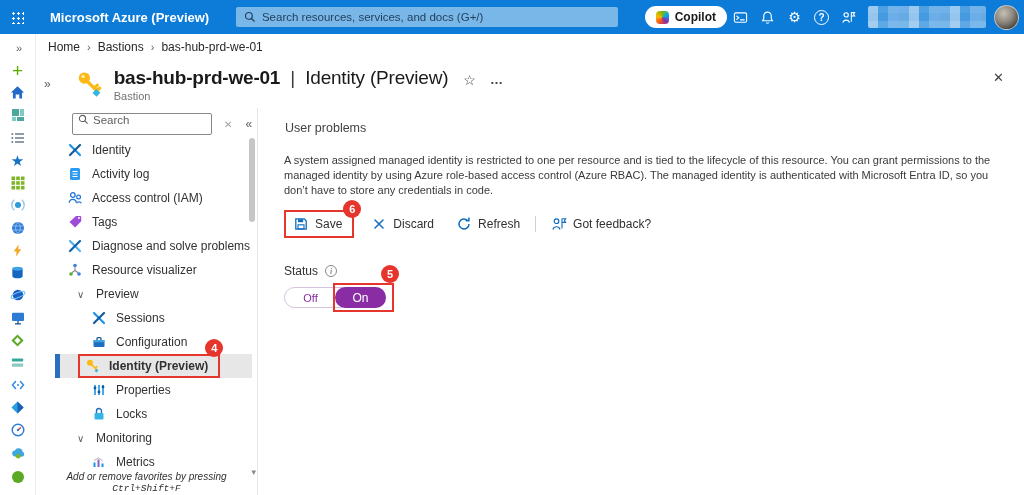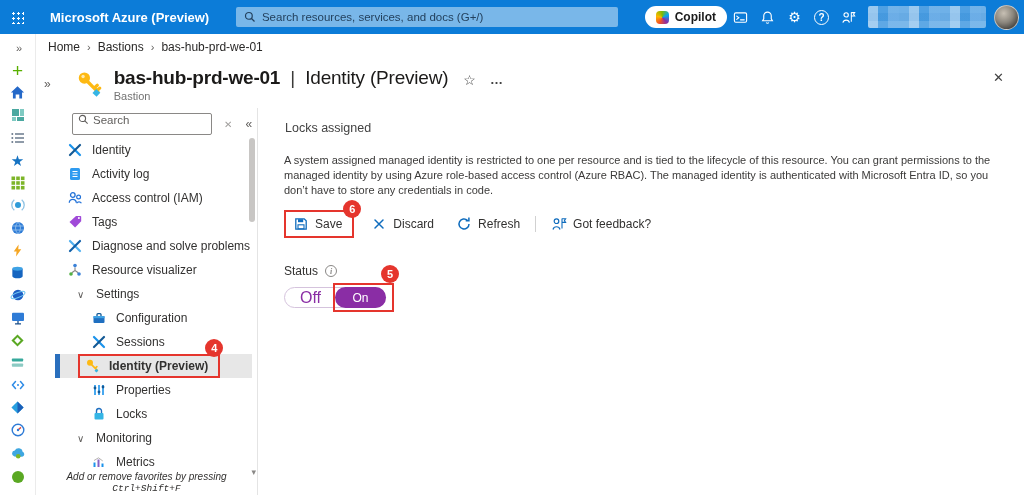--- a/index.html
+++ b/index.html
@@ -96,21 +96,21 @@
   .cmd .cicn { width:16px; height:16px; display:flex; }
   .save-annbox { display:inline-flex; align-items:center; gap:6px; border:2px solid #e5352d; padding:4px 10px 4px 7px; position:relative; }
   .cmd-discard { margin-left:17px; }
   .cmd-refresh { margin-left:22px; }
   .cmd-sep { width:1px; height:16px; background:#d1d1d1; margin:0 15px; }
 
   .status-block { margin-top:26px; }
   .status-line { display:flex; align-items:center; gap:7px; font-size:12px; color:#323130; }
   .info-icon { width:12px; height:12px; border:1px solid #8a8886; border-radius:50%; color:#8a8886; font-size:8px; font-style:italic; font-weight:bold; display:flex; align-items:center; justify-content:center; font-family:"Liberation Serif", serif; }
   .toggle { margin-top:9px; display:inline-flex; align-items:center; height:21px; border:1px solid #d5c3dd; border-radius:11px; background:#fff; }
-  .tg-off { width:51px; height:21px; display:flex; align-items:center; justify-content:center; color:#8a2da5; font-size:16px; }
+  .tg-off { width:51px; height:21px; display:flex; align-items:center; justify-content:center; color:#8a2da5; font-size:11px; }
   .tg-on-wrap { position:relative; display:inline-flex; }
   .tg-on { width:51px; height:21px; border-radius:11px; background:#8a2da5; color:#fff; font-size:12px; display:flex; align-items:center; justify-content:center; margin:-1px; }
   .tg-ann { position:absolute; top:-5px; bottom:-5px; left:-3px; right:-9px; border:2px solid #e5352d; pointer-events:none; }
 
   .badge { position:absolute; width:18px; height:18px; border-radius:50%; background:#e5352d; color:#fff; font-size:11px; font-weight:bold; display:flex; align-items:center; justify-content:center; z-index:6; }
   .b4 { top:-17px; right:-5px; }
   .b5 { top:-23px; right:-14px; }
   .b6 { top:-12px; right:-9px; }
 </style>
 </head>
@@ -391,41 +391,41 @@
                   <circle cx="8" cy="3.6" r="1.8" fill="#3b82d8"></circle>
                   <circle cx="4" cy="12" r="1.8" fill="#52b043"></circle>
                   <circle cx="12" cy="12" r="1.8" fill="#3b82d8"></circle>
                 </svg>
               </span>
             <span class="mlabel">Resource visualizer</span>
           </div>
 
           <div class="mrow group">
             <span class="chev">∨</span>
-            <span class="mlabel">Settings</span>
-          </div>
-
+            <span class="mlabel">Preview</span>
+          </div>
+
+          <div class="mrow child">
+            <span class="micon">
+                <svg width="16" height="16" viewBox="0 0 16 16">
+                  <path d="M3 3 L13 13" stroke="#1b93eb" stroke-width="2.2" stroke-linecap="round"></path>
+                  <path d="M13 3 L3 13" stroke="#135995" stroke-width="2.2" stroke-linecap="round"></path>
+                </svg>
+              </span>
+            <span class="mlabel">Sessions</span>
+          </div>
           <div class="mrow child">
             <span class="micon">
                 <svg width="16" height="16" viewBox="0 0 16 16">
                   <rect x="2.5" y="6" width="11" height="7" rx="1" fill="#1f6fc0"></rect>
                   <rect x="2.5" y="6" width="11" height="2.2" fill="#3ea2e5"></rect>
                   <path d="M6 6 V4.6 a1 1 0 0 1 1-1 h2 a1 1 0 0 1 1 1 V6" fill="none" stroke="#135995" stroke-width="1.3"></path>
                 </svg>
               </span>
             <span class="mlabel">Configuration</span>
-          </div>
-          <div class="mrow child">
-            <span class="micon">
-                <svg width="16" height="16" viewBox="0 0 16 16">
-                  <path d="M3 3 L13 13" stroke="#1b93eb" stroke-width="2.2" stroke-linecap="round"></path>
-                  <path d="M13 3 L3 13" stroke="#135995" stroke-width="2.2" stroke-linecap="round"></path>
-                </svg>
-              </span>
-            <span class="mlabel">Sessions</span>
           </div>
 
           <div class="mrow selected">
             <span class="id-annbox">
               <span class="micon">
                   <svg width="16" height="16" viewBox="0 0 16 16">
                     <circle cx="5" cy="4.8" r="3" fill="#fdb913"></circle>
                     <path d="M6.8 6.8 L12.3 12.3 M10.2 10.2 L11.9 8.7" stroke="#fdb913" stroke-width="1.7" stroke-linecap="round"></path>
                     <path d="M11.3 10.8 l2 1.8 -1.8 2 -2-1.8 z" fill="#35b5e5"></path>
                   </svg>
@@ -487,21 +487,21 @@
         <button class="rscroll-down">▾</button>
 
         <div class="rmenu-footer">
           <span>Add or remove favorites by pressing</span>
           <span class="mono">Ctrl+Shift+F</span>
         </div>
       </div>
 
       <div class="content">
         <div class="tabs">
-          <button class="tab">Locks assigned</button>
+          <button class="tab">User problems</button>
         </div>
 
         <p class="desc">A system assigned managed identity is restricted to one per resource and is tied to the lifecycle of this resource. You can grant permissions to the managed identity by using Azure role-based access control (Azure RBAC). The managed identity is authenticated with Microsoft Entra ID, so you don’t have to store any credentials in code.</p>
 
         <div class="cmdbar">
           <span class="save-annbox">
             <button class="cmd">
               <span class="cicn">
                   <svg width="16" height="16" viewBox="0 0 16 16">
                     <path d="M2.8 2.8 h8.4 L13.2 4.8 V13.2 H2.8 Z" fill="none" stroke="#0f6cbd" stroke-width="1.3"></path>

